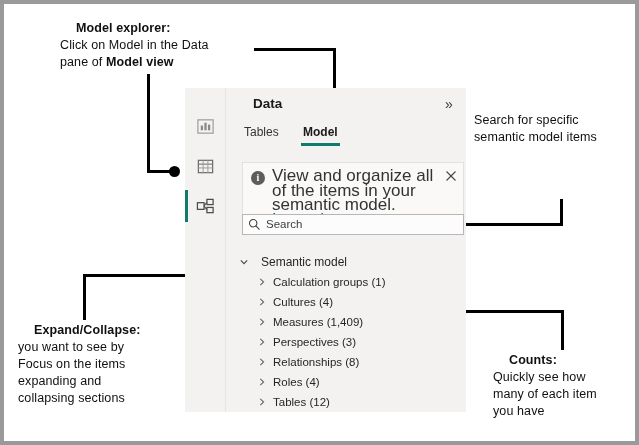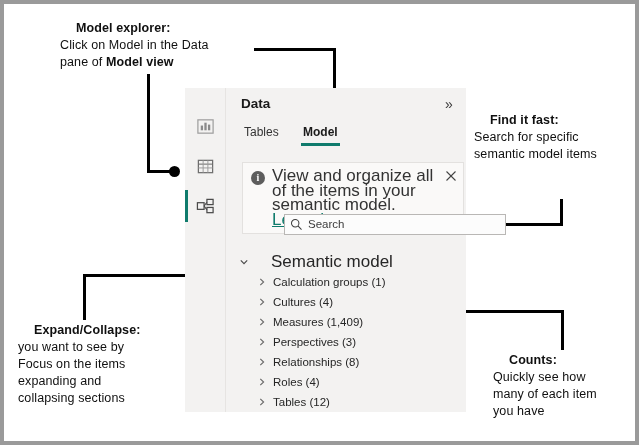--- a/index.html
+++ b/index.html
@@ -95,21 +95,21 @@
   }
 
   #pane-header {
     position: absolute;
     left: 0; top: 5px;
     width: 100%;
     height: 26px;
   }
   #pane-title {
     position: absolute;
-    left: 8px; top: 3px;
+    left: 20px; top: 3px;
     font-size: 13.5px;
     font-weight: bold;
     color: #1a1a1a;
   }
   #collapse-btn {
     position: absolute;
     right: 8px; top: 2px;
     width: 18px; height: 18px;
     color: #3b3b3b;
     font-size: 14px;
@@ -195,21 +195,20 @@
   }
 
   #search-box {
     position: absolute;
     left: 9px; top: 126px;
     width: 222px;
     height: 21px;
     background: #fcfcfc;
     border: 1px solid #b9b7b5;
     box-sizing: border-box;
-    margin-left: 42px;
   }
   #search-icon {
     position: absolute;
     left: 5px; top: 3px;
   }
   #search-placeholder {
     position: absolute;
     left: 23px; top: 3px;
     font-size: 11.5px;
     color: #3d3d3d;
@@ -221,23 +220,23 @@
     width: 240px;
   }
   .tree-root {
     position: relative;
     height: 20px;
     display: flex;
     align-items: center;
     cursor: pointer;
   }
   .tree-root .label {
-    font-size: 17px;
+    font-size: 12px;
     color: #262626;
-    margin-left: 22px;
+    margin-left: 12px;
   }
   .tree-child {
     position: relative;
     height: 20px;
     display: flex;
     align-items: center;
     padding-left: 18px;
     cursor: pointer;
   }
   .tree-child .label {
@@ -256,21 +255,20 @@
 
 <div id="canvas">
 
   <div class="annot" id="annot-model-explorer">
     <span class="hd">Model explorer:</span>
     <span class="ln">Click on Model in the Data</span>
     <span class="ln"><span>pane of </span><b>Model view</b></span>
   </div>
 
   <div class="annot" id="annot-find-it-fast">
-    <span class="hd">Find it fast:</span>
     <span class="ln">Search for specific</span>
     <span class="ln">semantic model items</span>
   </div>
 
   <div class="annot" id="annot-expand-collapse">
     <span class="hd">Expand/Collapse:</span>
     <span class="ln">you want to see by</span>
     <span class="ln">Focus on the items</span>
     <span class="ln">expanding and</span>
     <span class="ln">collapsing sections</span>

